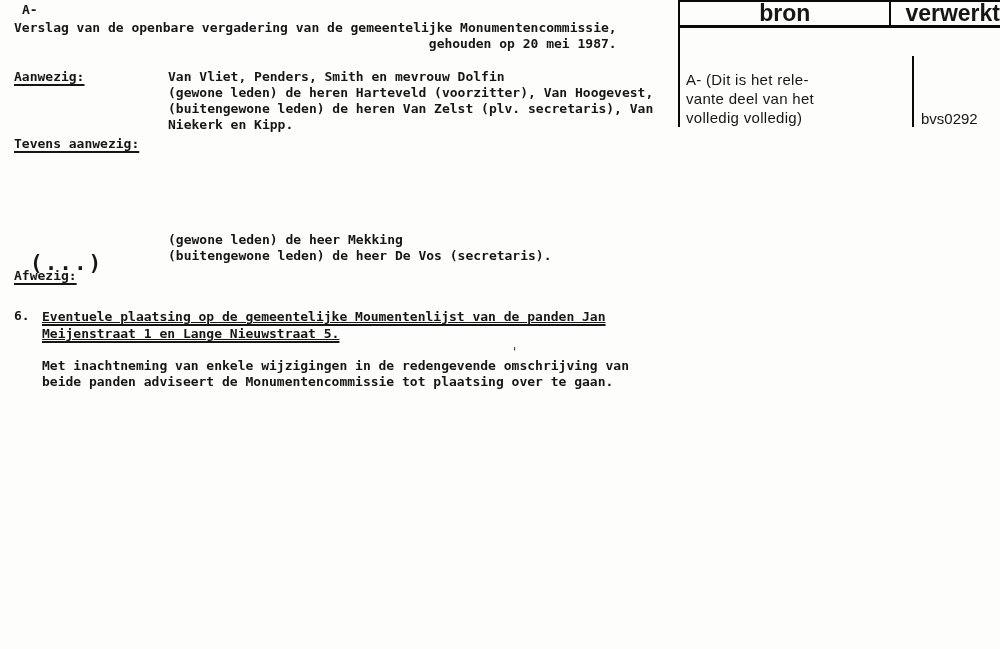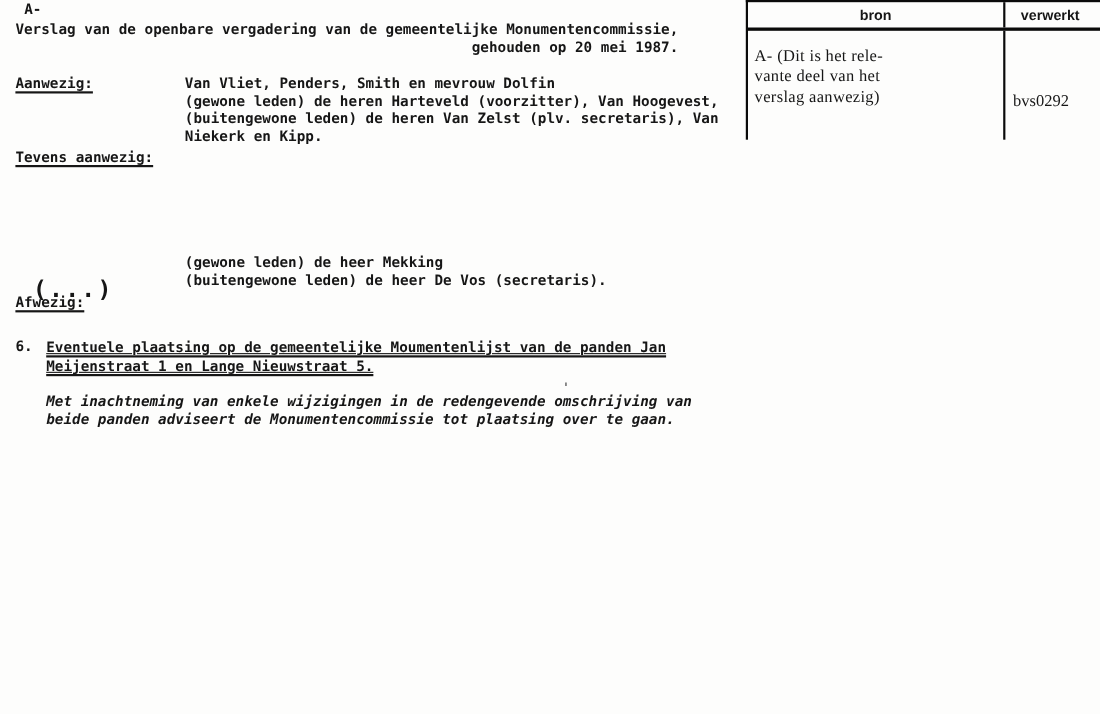--- a/index.html
+++ b/index.html
@@ -47,37 +47,38 @@
     display: flex;
     flex-direction: column;
     background: transparent;
   }
   .tbl-head {
     display: flex;
     height: 23px;
     border-bottom: 3px solid #0a0a0a;
     font-family: "Liberation Sans", sans-serif;
     font-weight: 700;
-    font-size: 13px;
+    font-size: 23px;
     line-height: 23px;
     justify-content: center;
   }
   .tbl-h1 {
     width: 234px;
     box-sizing: border-box;
     border-right: 2px solid #0a0a0a;
     text-align: center;
   }
   .tbl-h2 { flex: 1; padding-left: 14px; }
   .tbl-body {
     display: flex;
     flex: 1;
-    font-family: Liberation Serif, serif;
+    font-family: Liberation Sans, sans-serif;
     font-weight: 400;
     font-size: 15px;
+    align-items: flex-end;
   }
   .tbl-c1 {
     width: 234px;
     box-sizing: border-box;
     border-right: 2px solid #0a0a0a;
     padding: 14px 2px 0 6px;
     line-height: 19px;
     letter-spacing: 0.3px;
     white-space: pre;
   }
@@ -97,28 +98,28 @@
 
   <div class="abs label" style="left:14px; top:136px;">Tevens aanwezig:</div>
 
   <div class="abs label" style="left:14px; top:232px;margin-top:36px;">Afwezig:</div>
   <div class="abs" style="left:168px; top:232px;"><div>(gewone leden) de heer Mekking</div><div>(buitengewone leden) de heer De Vos (secretaris).</div></div>
 
   <div class="abs ellipsis" style="left:30px; top:252px;">(...)</div>
 
   <div class="abs" style="left:14px; top:308px;">6.</div>
   <div class="abs heading" style="left:42px; top:308px;"><div>Eventuele plaatsing op de gemeentelijke Moumentenlijst van de panden Jan</div><div>Meijenstraat 1 en Lange Nieuwstraat 5.</div></div>
-  <div class="abs" style="left:42px; top:358px;font-style:italic;"><div>Met inachtneming van enkele wijzigingen in de redengevende omschrijving van</div><div>beide panden adviseert de Monumentencommissie tot plaatsing over te gaan.</div></div>
+  <div class="abs" style="left:42px; top:358px;"><div>Met inachtneming van enkele wijzigingen in de redengevende omschrijving van</div><div>beide panden adviseert de Monumentencommissie tot plaatsing over te gaan.</div></div>
 
   <div class="abs artifact" style="left:511px; top:344px;">'</div>
 
   <div class="srctable">
     <div class="tbl-head">
       <div class="tbl-h1">bron</div>
       <div class="tbl-h2">verwerkt</div>
     </div>
     <div class="tbl-body">
-      <div class="tbl-c1"><div>A- (Dit is het rele-</div><div>vante deel van het</div><div>verslag aanwezig)</div></div>
+      <div class="tbl-c1"><div>A- (Dit is het rele-</div><div>vante deel van het</div><div>volledig volledig)</div></div>
       <div class="tbl-c2">bvs0292</div>
     </div>
   </div>
 
 </div>
 
 </body></html>

